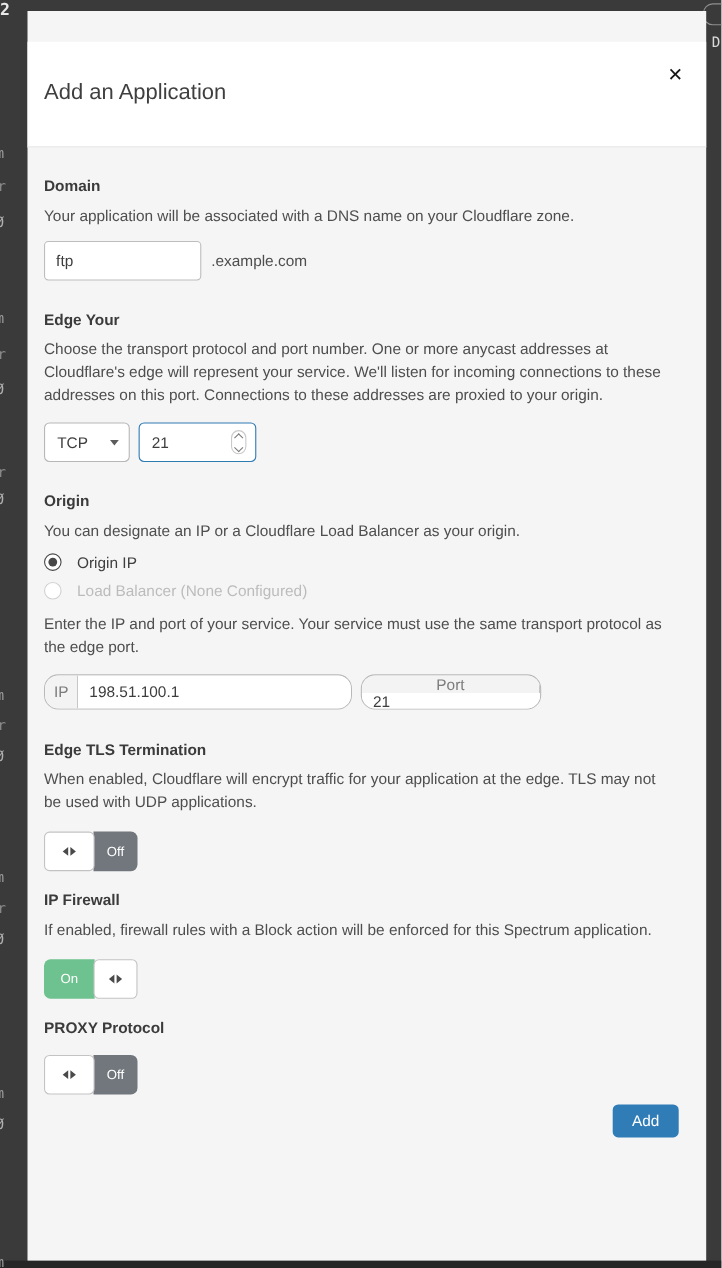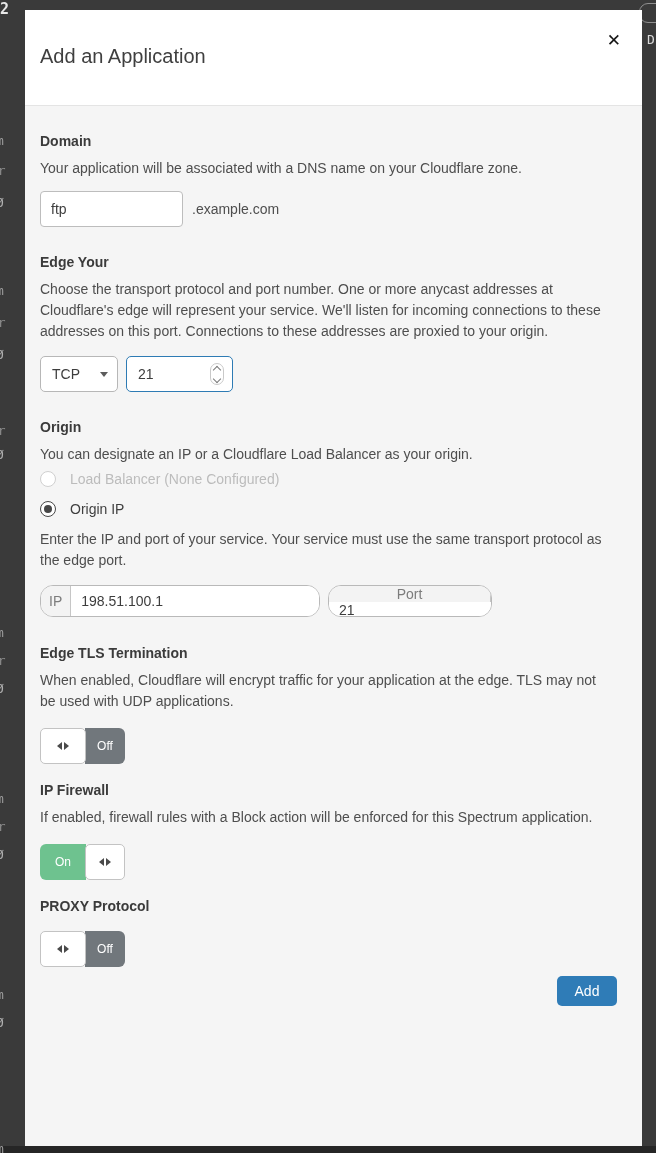--- a/index.html
+++ b/index.html
@@ -3,21 +3,21 @@
 <meta charset="utf-8">
 <style>
   html,body{margin:0;padding:0;}
   .stage{position:relative;width:656px;height:1153px;background:#3a3a3a;overflow:hidden;
          font-family:"Liberation Sans","DejaVu Sans",sans-serif;}
   .bg-frag{position:absolute;font-family:"DejaVu Sans Mono",monospace;font-size:13px;line-height:13px;}
   .corner-arc{position:absolute;top:3px;right:-9px;width:24px;height:18px;border:1px solid #8f8f8f;border-radius:9px;}
   .bottom-strip{position:absolute;left:0;right:0;bottom:0;height:7px;background:#262626;}
 
   .modal{position:absolute;left:25px;top:10px;width:617px;height:1136px;background:#f5f5f5;}
-  .modal-header{position:relative;height:95px;background:#ffffff;border-bottom:1px solid #e4e4e4;}
+  .modal-header{position:relative;height:95px;background:#ffffff;border-bottom:1px solid #e4e4e4;margin-top:28px;}
   .modal-title{position:absolute;left:15px;top:35px;font-size:20px;color:#3f3f3f;}
   .close-btn{position:absolute;top:20px;right:19px;font-size:17px;font-weight:700;color:#161616;line-height:1;cursor:pointer;background:none;border:none;padding:2px;font-family:inherit;}
   .modal-body{padding:27px 15px 0 15px;}
 
   .section-heading{font-size:14px;font-weight:700;color:#3b3b3b;line-height:17px;}
   .mt27{margin-top:27px}.mt28{margin-top:28px}.mt18{margin-top:18px}
   .desc{font-size:14px;color:#4e4e4e;line-height:21px;margin-top:8px;max-width:566px;}
 
   .domain-row{margin-top:12px;display:flex;align-items:center;}
   .text-input{height:36px;border:1px solid #bdbdbd;border-radius:4px;background:#fff;font-size:14px;color:#3d3d3d;padding:0 10px;box-sizing:border-box;font-family:inherit;outline:none;}
@@ -94,29 +94,29 @@
           <span>21</span>
           <span class="stepper">
             <span class="chev up"></span>
             <span class="chev down"></span>
           </span>
         </div>
       </div>
 
       <div class="section-heading mt27">Origin</div>
       <div class="desc">You can designate an IP or a Cloudflare Load Balancer as your origin.</div>
-      <div class="radio-row">
-        <span class="radio-outer disabled"></span>
-        <span class="radio-label disabled">Load Balancer (None Configured)</span>
-      </div>
       <div class="radio-row first">
         <span class="radio-outer">
             <span class="radio-dot"></span>
           </span>
         <span class="radio-label">Origin IP</span>
+      </div>
+      <div class="radio-row">
+        <span class="radio-outer disabled"></span>
+        <span class="radio-label disabled">Load Balancer (None Configured)</span>
       </div>
       <div class="desc">Enter the IP and port of your service. Your service must use the same transport protocol as the edge port.</div>
       <div class="ipport-row">
         <div class="prefixed-input ip-group">
           <span class="prefix">IP</span>
           <input class="pinput" value="198.51.100.1" style="">
         </div>
         <div class="prefixed-input port-group">
           <span class="prefix">Port</span>
           <input class="pinput" value="21" style="">

